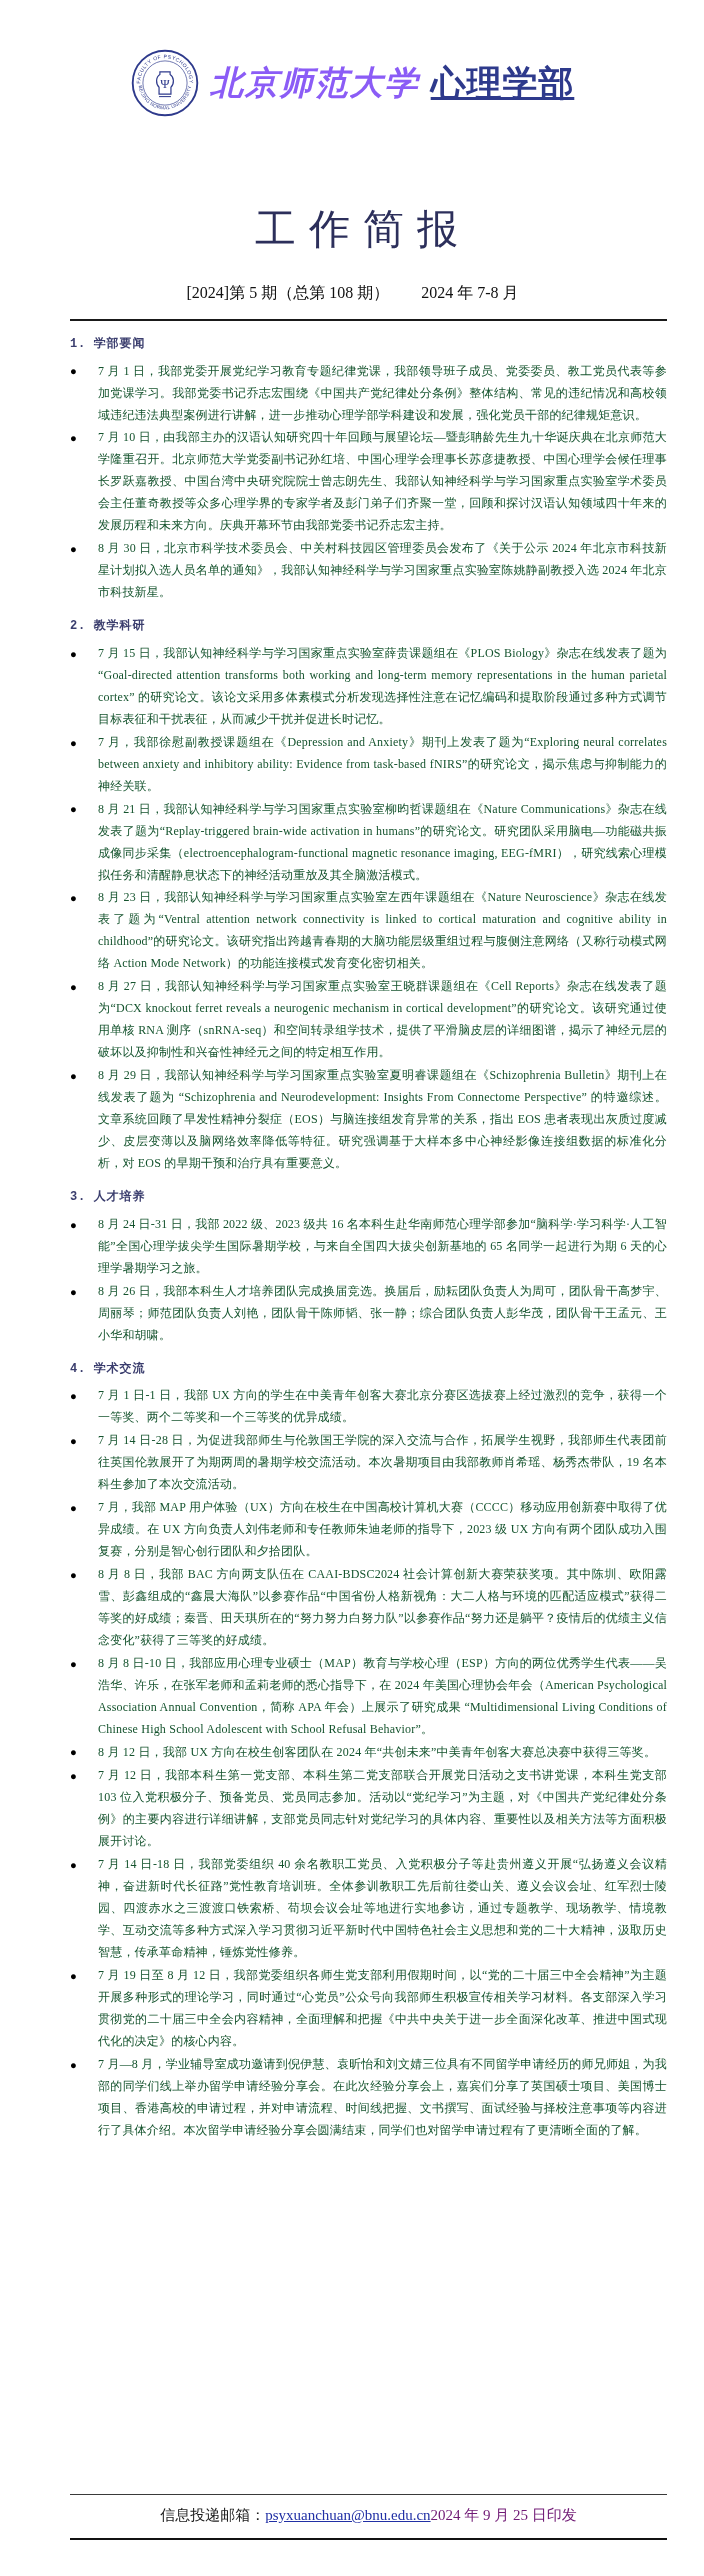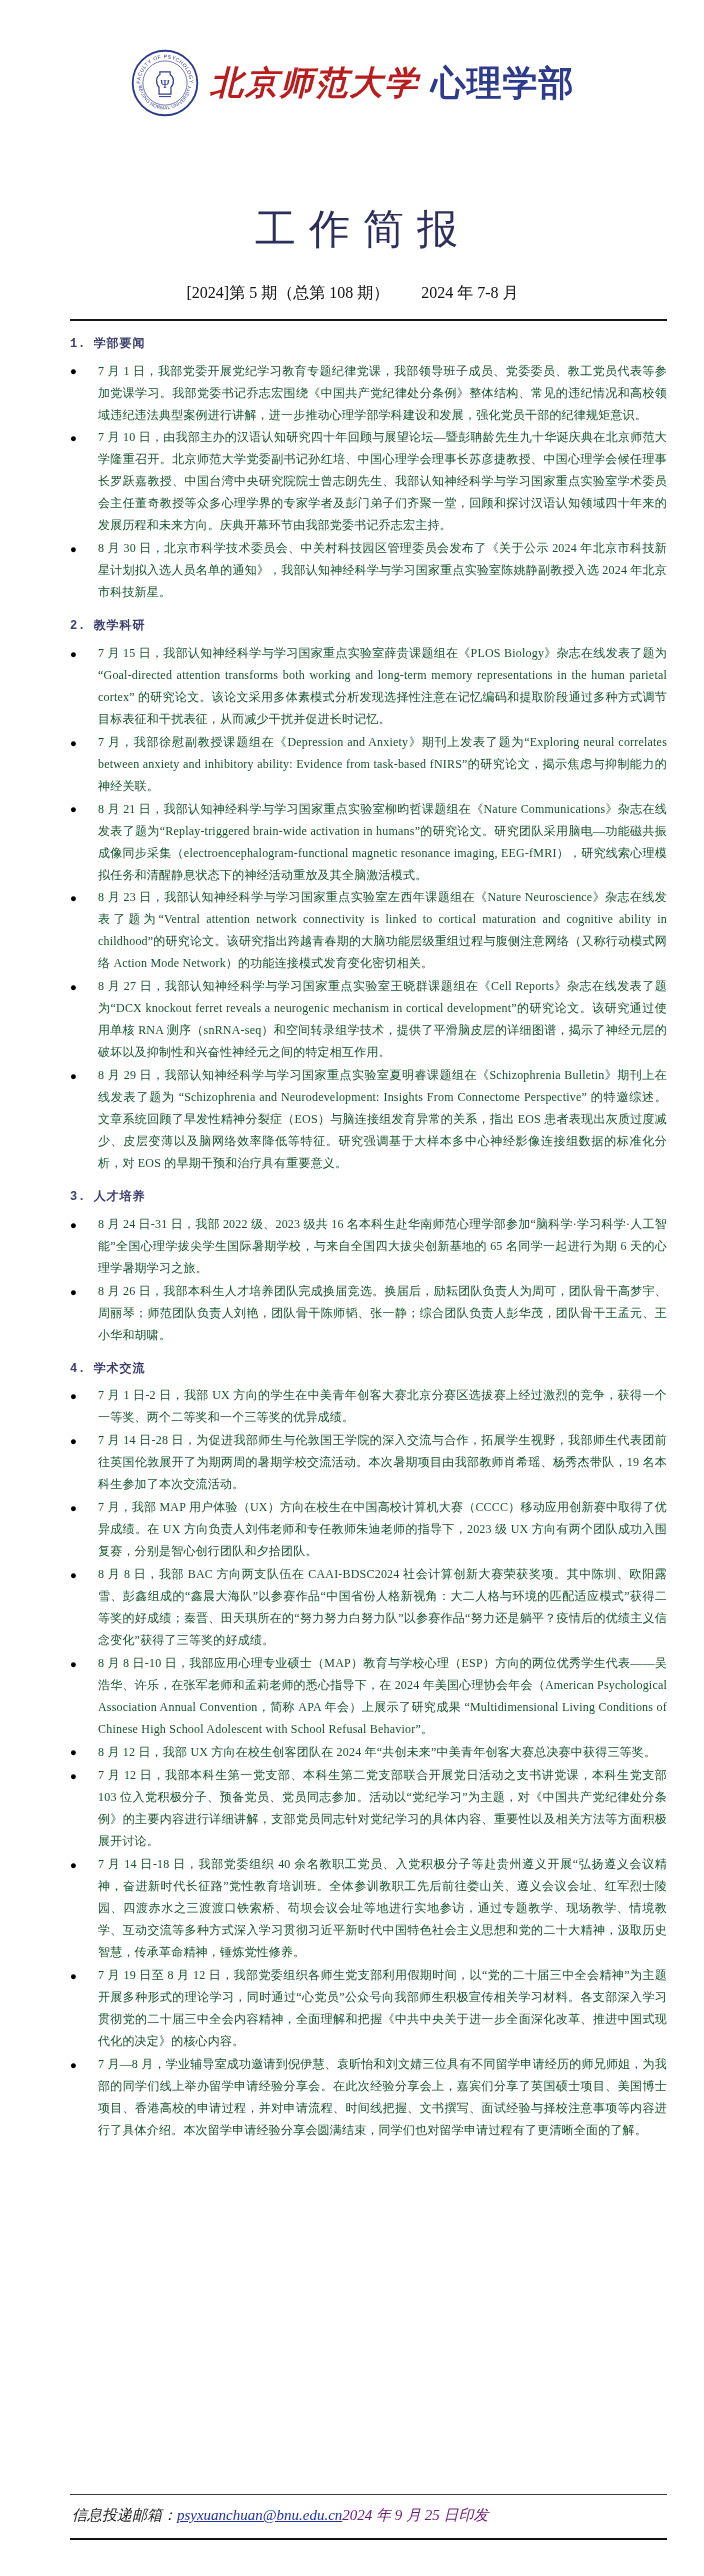--- a/index.html
+++ b/index.html
@@ -2,39 +2,39 @@
 <html style="font-size:15px"><head>
 <meta charset="utf-8">
 <style>
   html,body { margin:0; padding:0; background:#ffffff; }
   body { width:705px; font-family:"Liberation Serif","DejaVu Serif",serif; color:#1c1c1c; }
   .page { width:705px; min-height:2576px; position:relative; box-sizing:border-box; background:#fff; }
 
   
   .header { display:flex; justify-content:center; align-items:center; gap:11.3px; padding-top:49px; }
   .seal { width:68px; height:68px; flex:0 0 68px; }
-  .uni-name { font-size:33px; font-weight:bold; font-style:italic; color:#b91c1c; letter-spacing:1.9px; font-family:"Liberation Serif",serif; }
-  .fac-name { font-size:35px; font-weight:900; font-style:normal; color:#2e3a8c; letter-spacing:0.9px; font-family:"Liberation Sans","DejaVu Sans",sans-serif; }
+  .uni-name { font-size:33px; font-weight:bold; font-style:italic; color:#8b5cf6; letter-spacing:1.9px; font-family:"Liberation Serif",serif; }
+  .fac-name { font-size:35px; font-weight:900; font-style:normal; color:#2e3a8c; letter-spacing:0.9px; font-family:"Liberation Sans","DejaVu Sans",sans-serif;text-decoration:underline; }
 
   
   .doc-title { text-align:center; margin-top:85px; font-size:41px; letter-spacing:13px; text-indent:13px; color:#2c2f5b; font-weight:500;margin-left:8px; }
   .issue-line { text-align:center; margin-top:26px; font-size:16px; font-weight:normal; color:#111; }
   .issue-line .gap { display:inline-block; width:32px; }
   .rule { margin:15px 38px 0 70px; border-top:2.8px solid #1a1a1a; height:0; }
 
   
   .content { margin:3.8px 38px 0 70px; }
   .sec-head { margin:14px 0 7.5px 0; font-size:12px; font-weight:bold; color:#3b3e6e; font-family:Liberation Mono, monospace; letter-spacing:0.9px; }
   .sec-head .sec-num { margin-right:7.5px; font-weight:bold; }
   .item { display:flex; margin:0 0 0.9px 0; }
   .bullet { flex:0 0 28px; width:28px; font-size:11.3px; line-height:22px; padding-top:0.9px; color:#000; }
   .item-text { flex:1; font-size:12px; line-height:22px; text-align:justify; letter-spacing:0.2px; color:#14532d; }
 
   
-  .footer { position:absolute; left:70px; right:38px; bottom:36px; border-top:1.4px solid #3a3a3a; border-bottom:2.8px solid #111; padding:11.3px 1.9px 13px 1.9px; display:flex; justify-content:flex-start; align-items:baseline; font-size:15px;font-style:italic; }
+  .footer { position:absolute; left:70px; right:38px; bottom:36px; border-top:1.4px solid #3a3a3a; border-bottom:2.8px solid #111; padding:11.3px 1.9px 13px 1.9px; display:flex; justify-content:center; align-items:baseline; font-size:15px; }
   .email-label { color:#1c1c1c; }
   .email-link { color:#2130a5; text-decoration:underline; cursor:pointer; }
   .print-date { color:#701a75; }
 </style>
 </head>
 <body>
 
 <div class="page">
 
   <div class="header">
@@ -123,21 +123,21 @@
     <div class="item">
       <span class="bullet">●</span>
       <span class="item-text">8 月 26 日，我部本科生人才培养团队完成换届竞选。换届后，励耘团队负责人为周可，团队骨干高梦宇、周丽琴；师范团队负责人刘艳，团队骨干陈师韬、张一静；综合团队负责人彭华茂，团队骨干王孟元、王小华和胡啸。</span>
     </div>
 
     <div class="sec-head">
       <span class="sec-num">4.</span><span>学术交流</span>
     </div>
     <div class="item">
       <span class="bullet">●</span>
-      <span class="item-text">7 月 1 日-2 日，我部 UX 方向的学生在中美青年创客大赛北京分赛区选拔赛上经过激烈的竞争，获得一个一等奖、两个二等奖和一个三等奖的优异成绩。</span>
+      <span class="item-text">7 月 1 日-1 日，我部 UX 方向的学生在中美青年创客大赛北京分赛区选拔赛上经过激烈的竞争，获得一个一等奖、两个二等奖和一个三等奖的优异成绩。</span>
     </div>
     <div class="item">
       <span class="bullet">●</span>
       <span class="item-text">7 月 14 日-28 日，为促进我部师生与伦敦国王学院的深入交流与合作，拓展学生视野，我部师生代表团前往英国伦敦展开了为期两周的暑期学校交流活动。本次暑期项目由我部教师肖希瑶、杨秀杰带队，19 名本科生参加了本次交流活动。</span>
     </div>
     <div class="item">
       <span class="bullet">●</span>
       <span class="item-text">7 月，我部 MAP 用户体验（UX）方向在校生在中国高校计算机大赛（CCCC）移动应用创新赛中取得了优异成绩。在 UX 方向负责人刘伟老师和专任教师朱迪老师的指导下，2023 级 UX 方向有两个团队成功入围复赛，分别是智心创行团队和夕拾团队。</span>
     </div>
     <div class="item">

